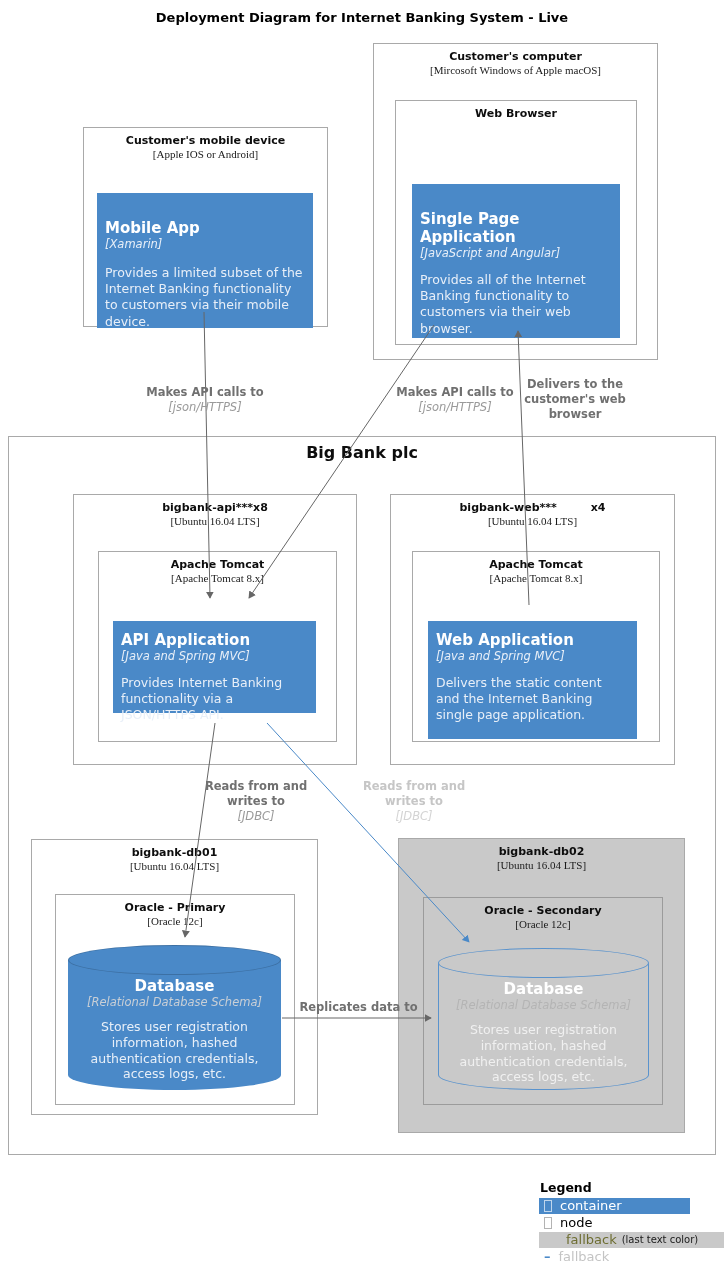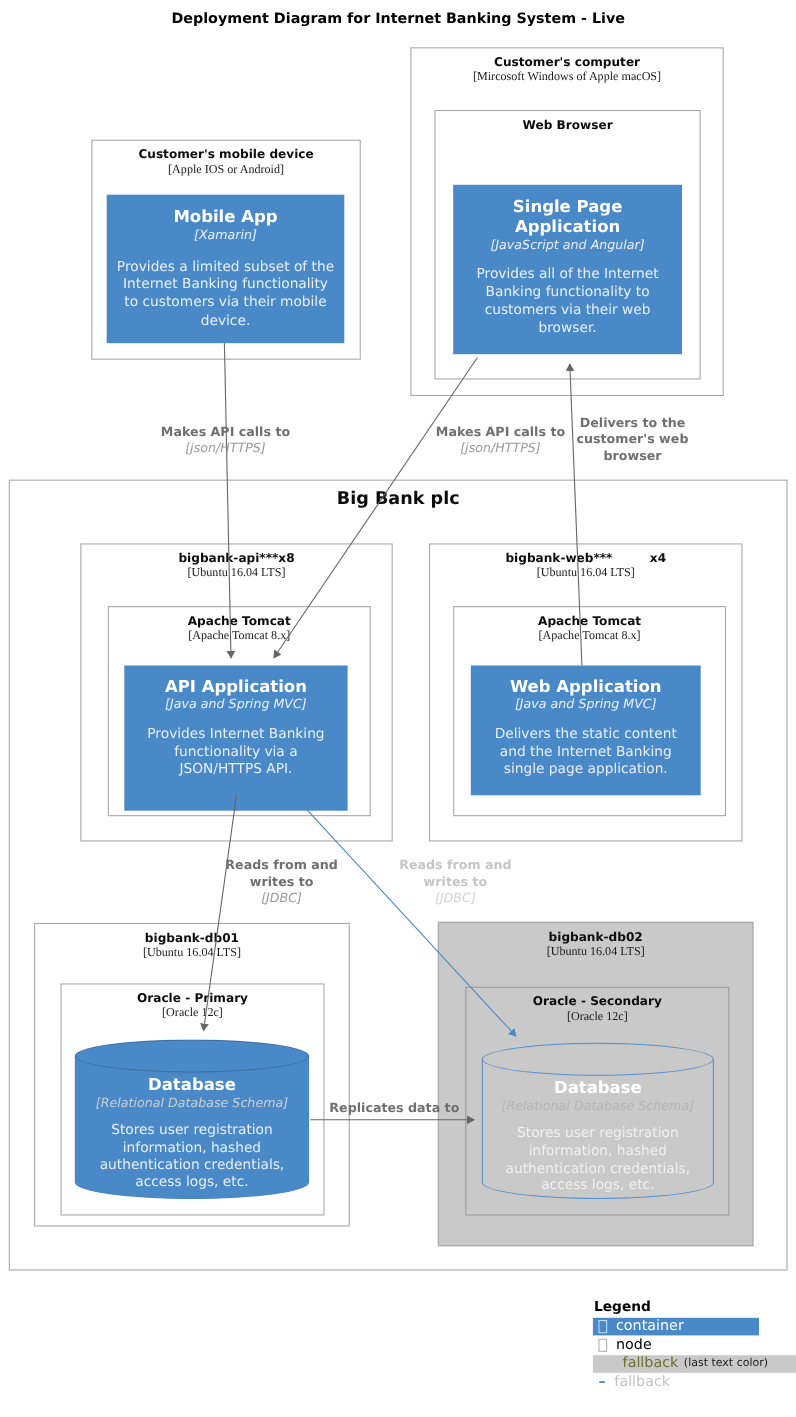--- a/index.html
+++ b/index.html
@@ -15,21 +15,21 @@
   .node { position:absolute; background:#ffffff; border:1px solid #a9a9a9; box-sizing:border-box; }
   .node.gray { background:#c9c9c9; }
   .node-head { text-align:center; padding-top:6px; line-height:1.25; }
   .node-title { font-size:11px; font-weight:bold; color:#0d0d0d; }
   .node-sub { font-size:11px; color:#1a1a1a;font-family:Liberation Serif, serif; }
   .big-title { font-size:16px; }
   .suffix-gap { display:inline-block; width:34px; }
   
   .cbox {
     position:absolute; background:#4a89c8; box-sizing:border-box;
-    text-align:center; color:#fff; padding:11px 8px 0 8px; line-height:1.3;
+    text-align:left; color:#fff; padding:26px 8px 0 8px; line-height:1.3;margin-top:16px;
   }
   .c-title { font-size:15px; font-weight:bold; color:#ffffff; line-height:1.2; }
   .c-tech  { font-size:11.5px; font-style:italic; color:#e8eff8; }
   .c-desc  { font-size:12.5px; color:#e8eff8; margin-top:13px; }
   
   .cyl { position:absolute; }
   .cyl .ctop, .cyl .cbot { position:absolute; left:0; right:0; height:30px; border-radius:50%; box-sizing:border-box; }
   .cyl .ctop { top:0; z-index:3; }
   .cyl .cbot { bottom:0; z-index:1; }
   .cyl .cmid { position:absolute; left:0; right:0; top:15px; bottom:15px; z-index:2; box-sizing:border-box; }
@@ -108,21 +108,21 @@
       <div class="node-title">bigbank-api***x8</div>
       <div class="node-sub">[Ubuntu 16.04 LTS]</div>
     </div>
   </div>
   <div class="node" style="left:98px; top:551px; width:239px; height:191px;">
     <div class="node-head">
       <div class="node-title">Apache Tomcat</div>
       <div class="node-sub">[Apache Tomcat 8.x]</div>
     </div>
   </div>
-  <div class="cbox" style="left:113px; top:605px; width:203px; height:132px; padding-top:10px;">
+  <div class="cbox" style="left:113px; top:605px; width:203px; height:92px; padding-top:10px;">
     <div class="c-title">API Application</div>
     <div class="c-tech">[Java and Spring MVC]</div>
     <div class="c-desc" style="margin-top:11px;">Provides Internet Banking functionality via a JSON/HTTPS API.</div>
   </div>
 
   <div class="node" style="left:390px; top:494px; width:285px; height:271px;">
     <div class="node-head">
       <div class="node-title"><span>bigbank-web***</span><span class="suffix-gap"></span><span>x4</span></div>
       <div class="node-sub">[Ubuntu 16.04 LTS]</div>
     </div>

